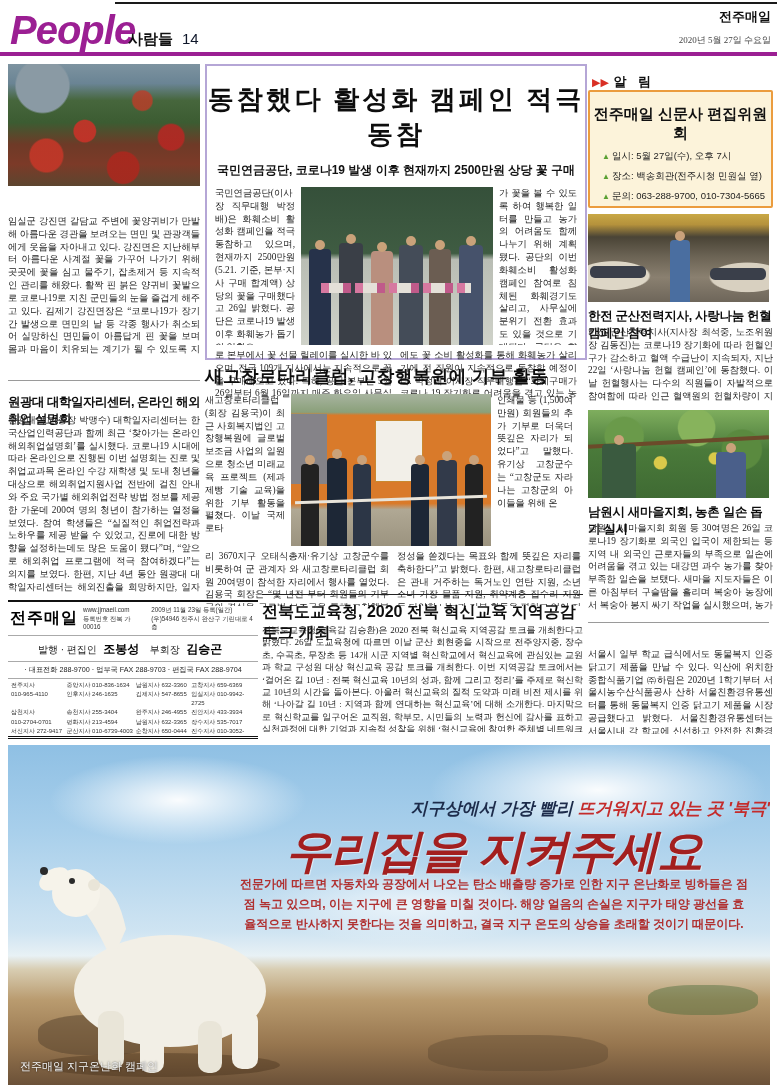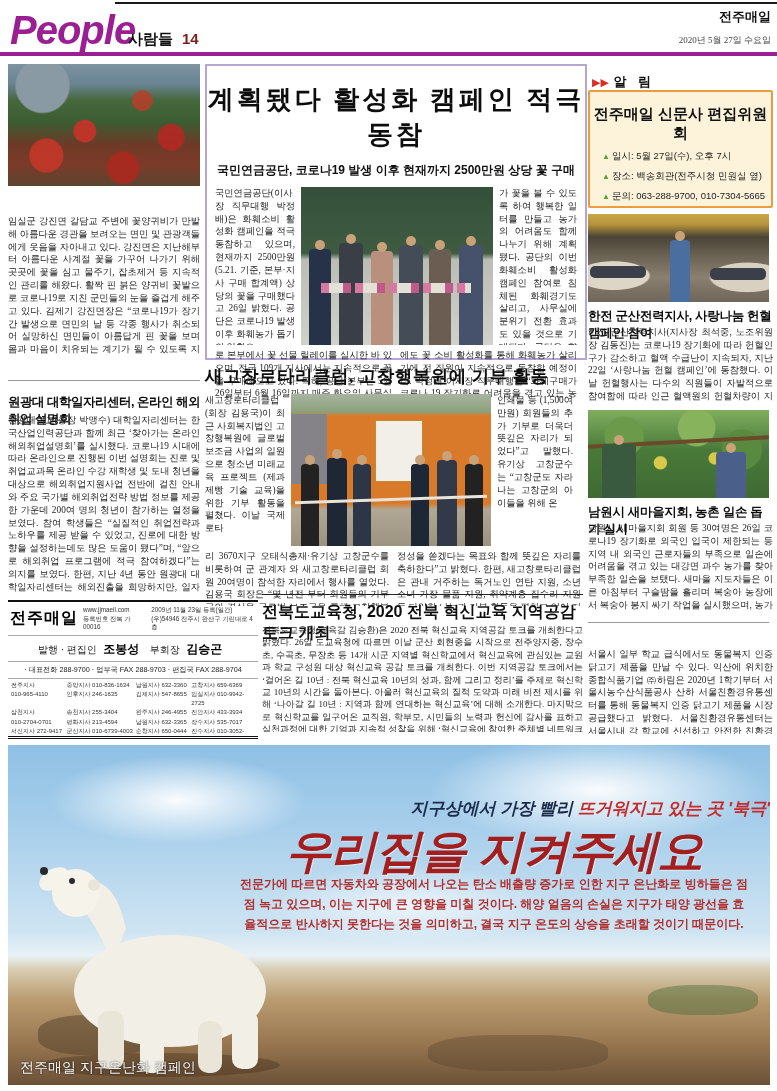--- a/index.html
+++ b/index.html
@@ -6,21 +6,21 @@
   .page{position:relative;width:777px;height:1091px;background:#ffffff;overflow:hidden;
         font-family:"Liberation Serif", serif;color:#1a1a1a;}
   .abs{position:absolute;}
   
   .topline{position:absolute;left:115px;top:2px;width:662px;height:2px;background:#1a1a1a;}
   .brand{position:absolute;left:10px;top:8px;font-family:"Liberation Sans",sans-serif;
          font-style:italic;font-weight:bold;font-size:40px;color:#9b1f93;letter-spacing:-1px;}
   .brand-sub{position:absolute;left:128px;top:30px;font-family:"Liberation Sans",sans-serif;
          font-weight:bold;font-size:15px;color:#111;}
   .brand-page{position:absolute;left:182px;top:30px;font-family:"Liberation Sans",sans-serif;
-         font-weight:bold;font-size:15px;color:#7f1d1d;}
+         font-weight:normal;font-size:15px;color:#0f172a;}
   .paper-name{position:absolute;right:6px;top:8px;font-family:"Liberation Sans",sans-serif;
          font-weight:bold;font-size:13px;color:#111;}
   .paper-date{position:absolute;right:6px;top:34px;font-size:9px;color:#444;}
   .purple-rule{position:absolute;left:0;top:52px;width:777px;height:4px;background:#9b1f93;}
   
   .headline-sans{font-family:"Liberation Sans",sans-serif;font-weight:bold;color:#0d0d0d;}
   .headline-serif{font-family:"Liberation Serif",serif;font-weight:bold;color:#0d0d0d;}
   .body-txt{font-size:9.3px;line-height:1.38;text-align:justify;color:#222;overflow:hidden;}
   .photo{position:absolute;overflow:hidden;background:#888;}
   .fig{position:absolute;background:#222;border-radius:4px 4px 0 0;}
@@ -67,21 +67,21 @@
   .ad-kicker{position:absolute;left:210px;top:52px;width:552px;text-align:right;
       font-family:"Liberation Sans",sans-serif;font-style:italic;font-weight:bold;font-size:17px;}
   .ad-kicker .dark{color:#1c2b4a;} .ad-kicker .red{color:#c42b2b;}
   .ad-headline{position:absolute;left:210px;top:76px;width:552px;text-align:center;
       font-family:"Liberation Sans",sans-serif;font-style:italic;font-weight:bold;
       font-size:46px;color:#a31f1f;letter-spacing:-1px;text-shadow:1px 1px 0 rgba(255,255,255,.5);}
   .ad-body{position:absolute;left:230px;top:130px;width:512px;text-align:center;
       font-family:"Liberation Sans",sans-serif;font-weight:bold;font-size:12px;
       color:#b03030;line-height:1.65;}
   .ad-caption{position:absolute;left:12px;top:314px;font-family:"Liberation Sans",sans-serif;
-      font-size:14px;color:#f5f5f5;text-shadow:0 0 2px rgba(0,0,0,.8);}
+      font-size:11px;color:#f5f5f5;text-shadow:0 0 2px rgba(0,0,0,.8);}
   .rock{position:absolute;border-radius:40%;background:#5a4530;opacity:.55;}
 </style>
 </head>
 <body>
 
 <div class="page">
 
   <div class="topline"></div>
   <div class="brand">People</div>
   <div class="brand-sub">사람들</div>
@@ -149,21 +149,21 @@
       <span>서신지사 272-9417</span>
         <span>군산지사 010-6739-4003</span>
         <span>순창지사 650-0444</span>
         <span>진수지사 010-3052-4057</span>
 
     </div>
 
   </div>
 
   <div class="main-box">
-    <div class="main-head headline-serif">계획됐다 활성화 캠페인 적극 동참</div>
+    <div class="main-head headline-serif">동참했다 활성화 캠페인 적극 동참</div>
     <div class="main-sub">국민연금공단, 코로나19 발생 이후 현재까지 2500만원 상당 꽃 구매</div>
     <div class="main-flex">
       <div class="body-txt" style="width:80px;height:158px;">국민연금공단(이사장 직무대행 박정배)은 화훼소비 활성화 캠페인을 적극 동참하고 있으며, 현재까지 2500만원(5.21. 기준, 본부·지사 구매 합계액) 상당의 꽃을 구매했다고 26일 밝혔다. 공단은 코로나19 발생이후 화훼농가 돕기의 일환으</div>
       <div style="position:relative;width:192px;height:158px;overflow:hidden;
           background:
             linear-gradient(180deg,#35503a 0%,#3f5c42 42%,#b9bdb4 46%,#cfd2c9 100%);">
         <div class="fig" style="left:8px;top:62px;width:22px;height:96px;background:#26324a;"></div>
         <div class="fig" style="left:38px;top:56px;width:24px;height:102px;background:#3a3f47;"></div>
         <div class="fig" style="left:70px;top:64px;width:22px;height:94px;background:#b98f7e;"></div>
         <div class="fig" style="left:98px;top:58px;width:24px;height:100px;background:#444c58;"></div>

